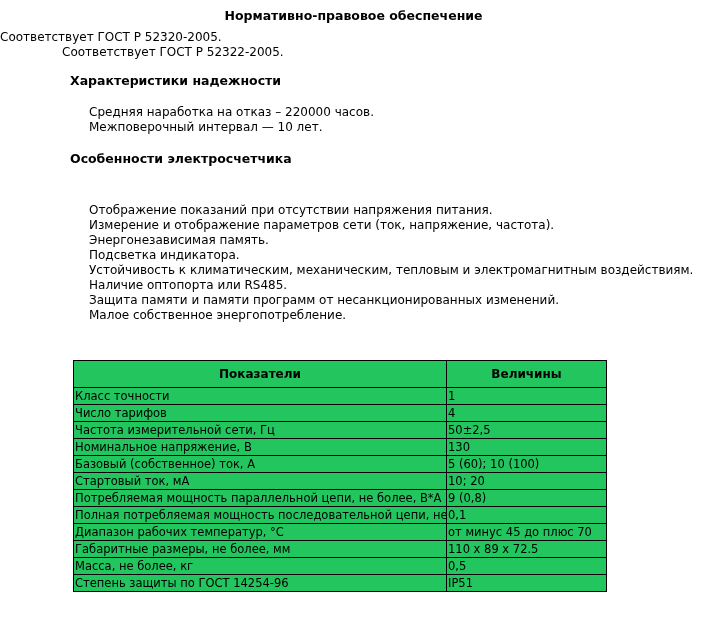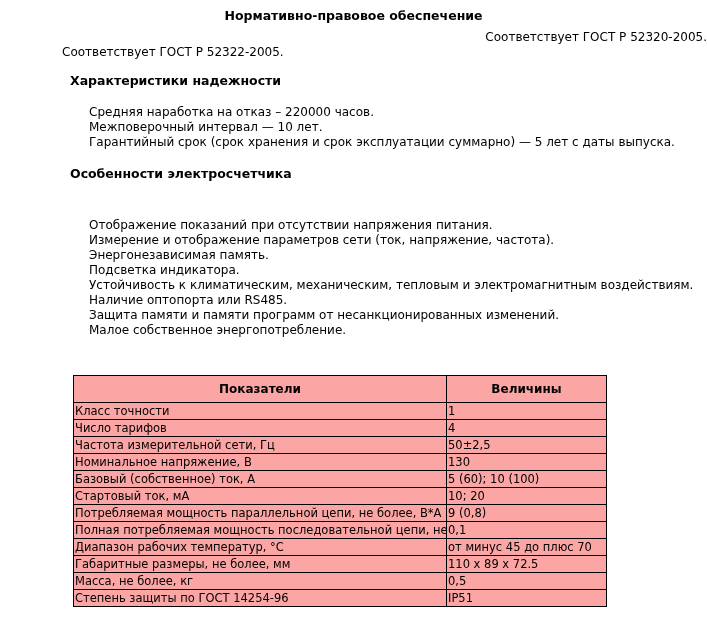--- a/index.html
+++ b/index.html
@@ -15,21 +15,21 @@
   }
   .doc-title {
     margin-top: 8px;
     text-align: center;
     font-weight: bold;
     font-size: 12.5px;
     line-height: 15px;
   }
   .sub-center {
     margin-top: 7px;
-    text-align: right;
+    text-align: left;
     line-height: 15px;
   }
   .sub-left {
     margin-left: 62px;
     line-height: 15px;
   }
   .section-heading {
     margin: 13px 0 0 70px;
     font-weight: bold;
     font-size: 12.5px;
@@ -43,21 +43,21 @@
     white-space: nowrap;
   }
   .list-reliability { margin-top: 16px; }
   .list-features   { margin-top: 36px; }
   .heading-features { margin-top: 16px; }
   table.spec-table {
     border-collapse: collapse;
     margin: 37px 0 0 73px;
     width: 533px;
     table-layout: fixed;
-    background: #fca5a5;
+    background: #22c55e;
   }
   table.spec-table col.col-name  { width: 373px; }
   table.spec-table col.col-value { width: 160px; }
   table.spec-table th {
     border: 1px solid #000000;
     font-weight: bold;
     font-size: 12px;
     text-align: center;
     height: 27px;
     vertical-align: middle;
@@ -80,21 +80,20 @@
 
 <div class="sub-center">Соответствует ГОСТ Р 52320-2005.</div>
 
 <div class="sub-left">Соответствует ГОСТ Р 52322-2005.</div>
 
 <div class="section-heading">Характеристики надежности</div>
 
 <div class="line-list list-reliability">
     <div class="line">Средняя наработка на отказ – 220000 часов.</div>
     <div class="line">Межповерочный интервал — 10 лет.</div>
-    <div class="line">Гарантийный срок (срок хранения и срок эксплуатации суммарно) — 5 лет с даты выпуска.</div>
   </div>
 
 <div class="section-heading heading-features">Особенности электросчетчика</div>
 
 <div class="line-list list-features">
     <div class="line">Отображение показаний при отсутствии напряжения питания.</div>
     <div class="line">Измерение и отображение параметров сети (ток, напряжение, частота).</div>
     <div class="line">Энергонезависимая память.</div>
     <div class="line">Подсветка индикатора.</div>
     <div class="line">Устойчивость к климатическим, механическим, тепловым и электромагнитным воздействиям.</div>

